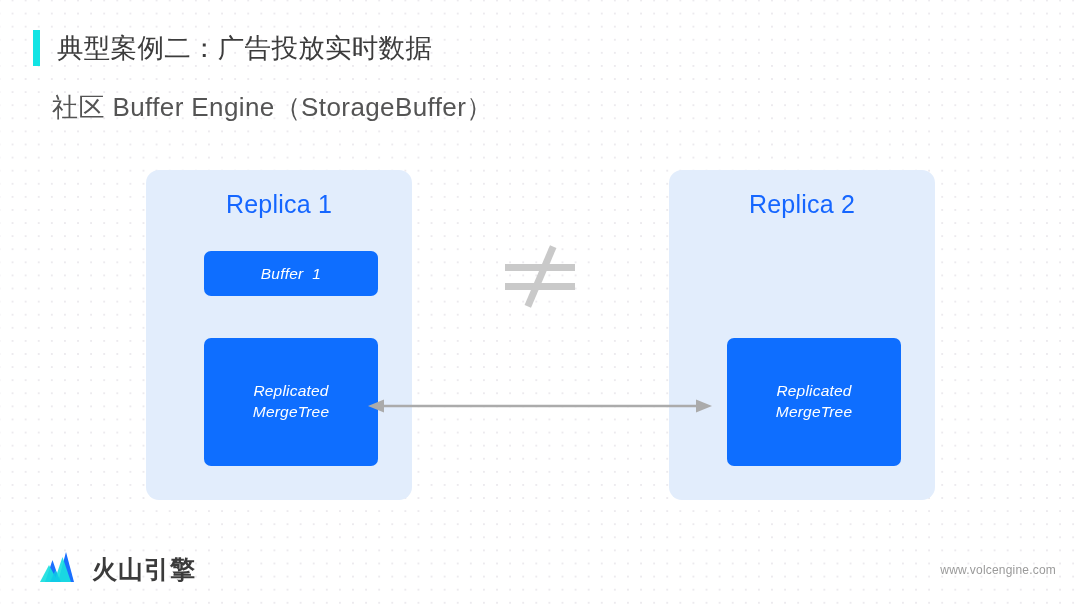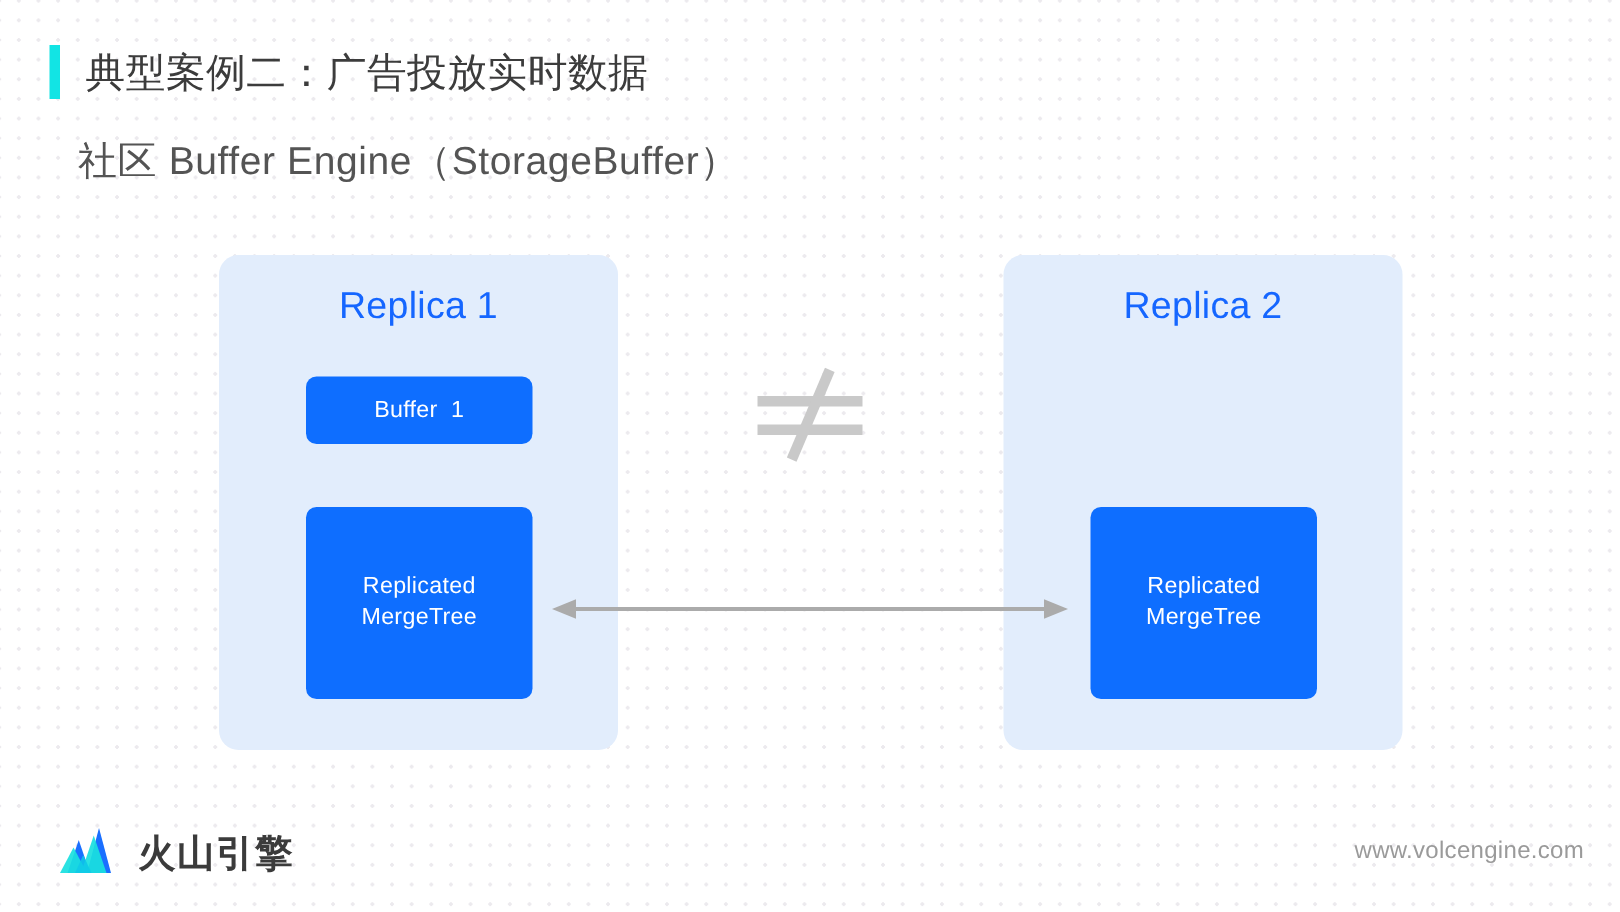--- a/index.html
+++ b/index.html
@@ -77,29 +77,30 @@
     text-align: center;
     font-size: 25px;
     line-height: 1;
     color: #1566FF;
     letter-spacing: 0.2px;
   }
 
   .node {
     position: absolute;
     left: 58px;
-    width: 151px;
+    width: 174px;
     background: #0E6EFF;
     border-radius: 7px;
     color: #ffffff;
     display: flex;
     align-items: center;
     justify-content: center;
     text-align: center;
     letter-spacing: 0.2px;
+    font-style: italic;
   }
   .node--buffer {
     top: 81px;
     height: 45px;
     font-size: 15.5px;
     white-space: pre;
   }
   .node--merge {
     top: 168px;
     height: 128px;
@@ -170,21 +171,21 @@
     line-height: 1;
     font-weight: bold;
     color: #3b3b3b;
     letter-spacing: 1px;
   }
 
   .footer-url {
     position: absolute;
     right: 24px;
     bottom: 32px;
-    font-size: 16px;
+    font-size: 12px;
     line-height: 1;
     color: #9a9a9a;
     letter-spacing: 0.2px;
   }
 </style>
 </head>
 <body>
 
 <div class="slide">
 

